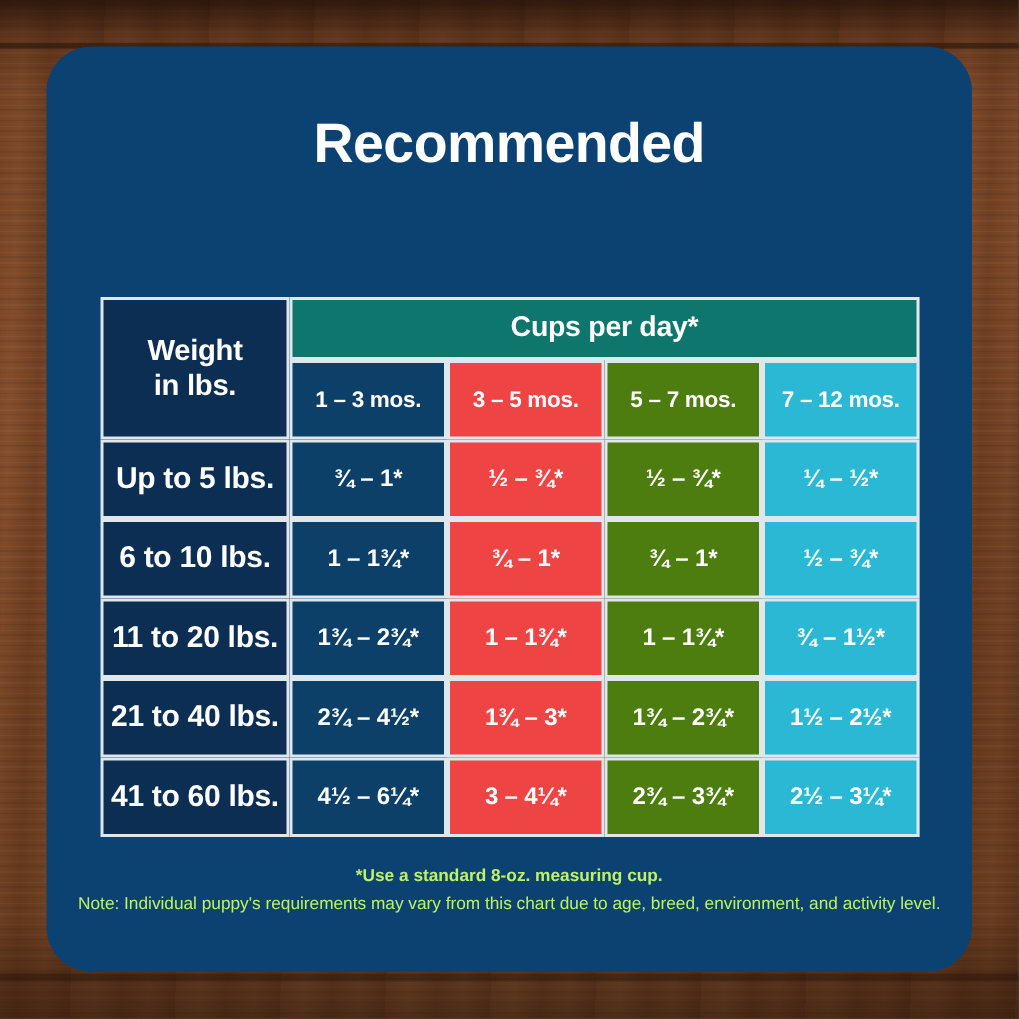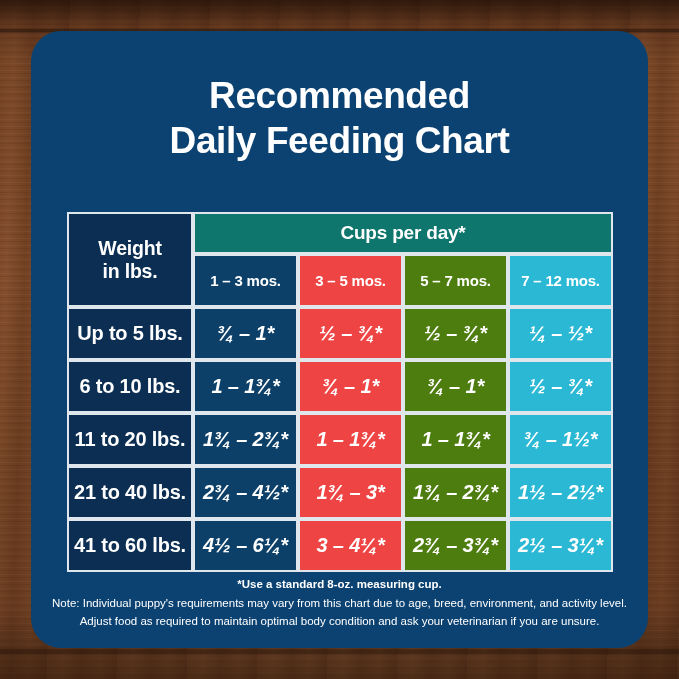--- a/index.html
+++ b/index.html
@@ -78,21 +78,21 @@
     font-weight: bold;
     line-height: 1.22;
     letter-spacing: -0.4px;
   }
   .title-line { display: block; }
 
   
   .table {
     position: absolute;
     left: 36px;
-    top: 181px;
+    top: 167px;
     width: 546px;
     border-collapse: separate;
     border-spacing: 0;
   }
 
   .table td, .table th {
     border: 2px solid #dfe6ec;
     color: #ffffff;
     text-align: center;
     vertical-align: middle;
@@ -128,59 +128,57 @@
   
   .mos-head {
     height: 53px;
     font-size: 15px;
     letter-spacing: -0.2px;
   }
 
   
   .data-cell {
     height: 53px;
-    font-size: 20px;
+    font-size: 16px;
     letter-spacing: -0.1px;
-    font-style: italic;
   }
 
   
   .c1 { background: #0d4068; width: 105px; }
   .c2 { background: #ef4444; width: 105px; }
   .c3 { background: #4d7c0f; width: 105px; }
   .c4 { background: #2bb8d4; width: 105px; }
 
   
   .footnotes {
     position: absolute;
     left: 0;
     top: 545px;
     width: 100%;
     text-align: center;
-    color: #ffffff;
+    color: #bef264;
   }
   .fn-star {
     font-size: 11.5px;
     font-weight: bold;
     line-height: 1.55;
   }
   .fn-line {
     font-size: 11.5px;
     font-weight: normal;
     line-height: 1.58;
   }
 </style>
 </head>
 <body>
 
 <div class="card">
 
   <div class="title">
     <span class="title-line">Recommended</span>
-    <span class="title-line">Daily Feeding Chart</span>
   </div>
 
   <table class="table">
     <tbody>
       <tr>
         <td class="col-weight weight-head" rowspan="2">
           <span>Weight</span><br>
           <span>in lbs.</span>
         </td>
         <td class="cups-head" colspan="4">Cups per day*</td>
@@ -231,16 +229,15 @@
         <td class="data-cell c2">3 – 4¼*</td>
         <td class="data-cell c3">2¾ – 3¾*</td>
         <td class="data-cell c4">2½ – 3¼*</td>
       </tr>
     </tbody>
   </table>
 
   <div class="footnotes">
     <div class="fn-star">*Use a standard 8-oz. measuring cup.</div>
     <div class="fn-line">Note: Individual puppy's requirements may vary from this chart due to age, breed, environment, and activity level.</div>
-    <div class="fn-line">Adjust food as required to maintain optimal body condition and ask your veterinarian if you are unsure.</div>
   </div>
 
 </div>
 
 </body></html>

